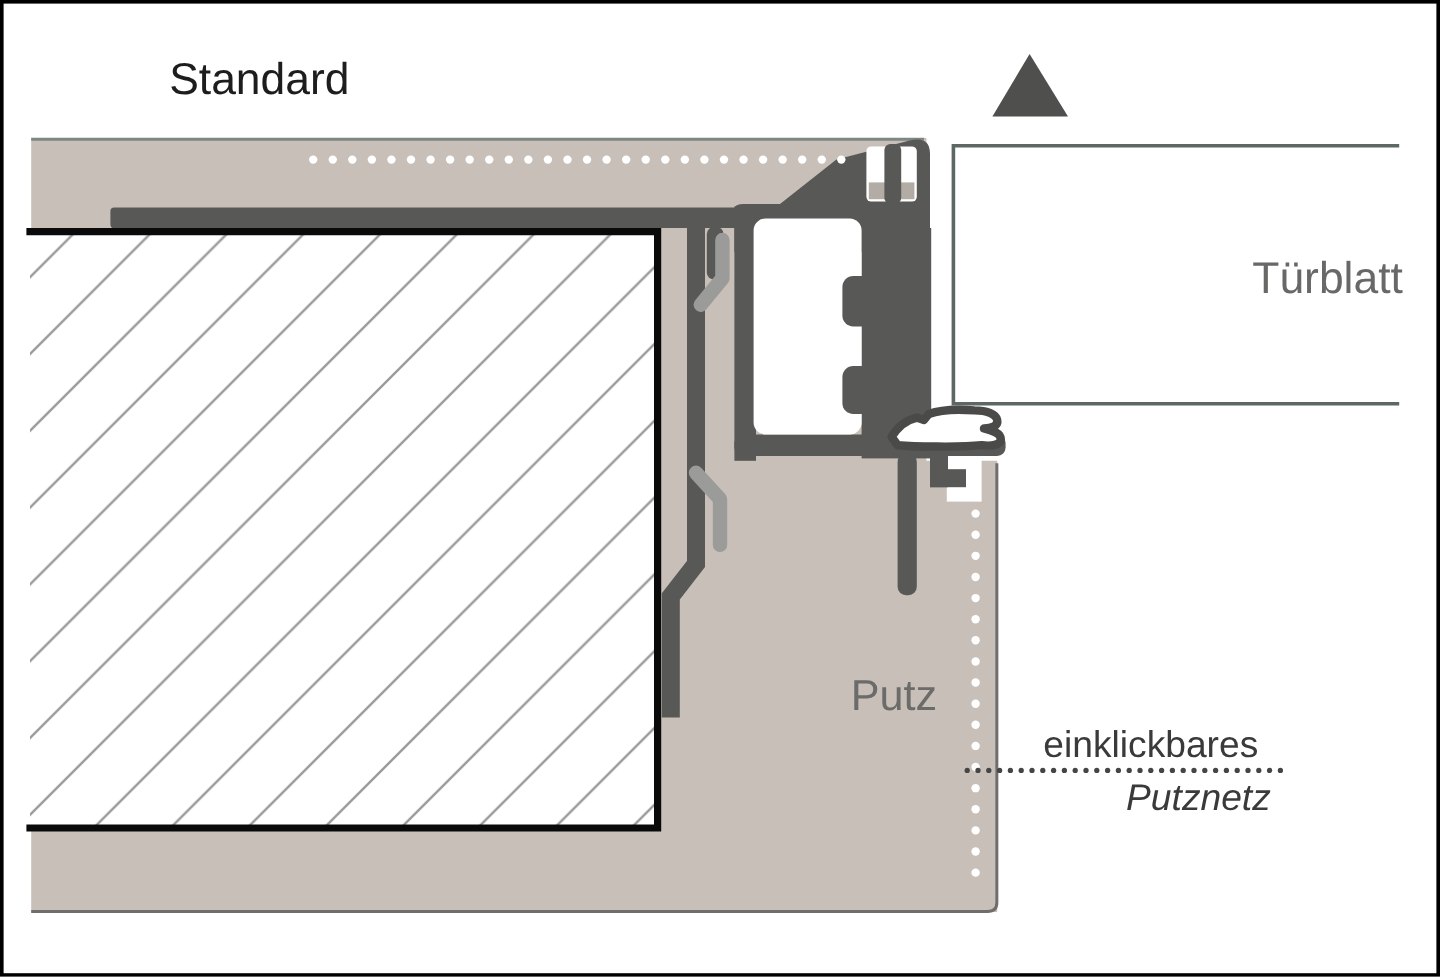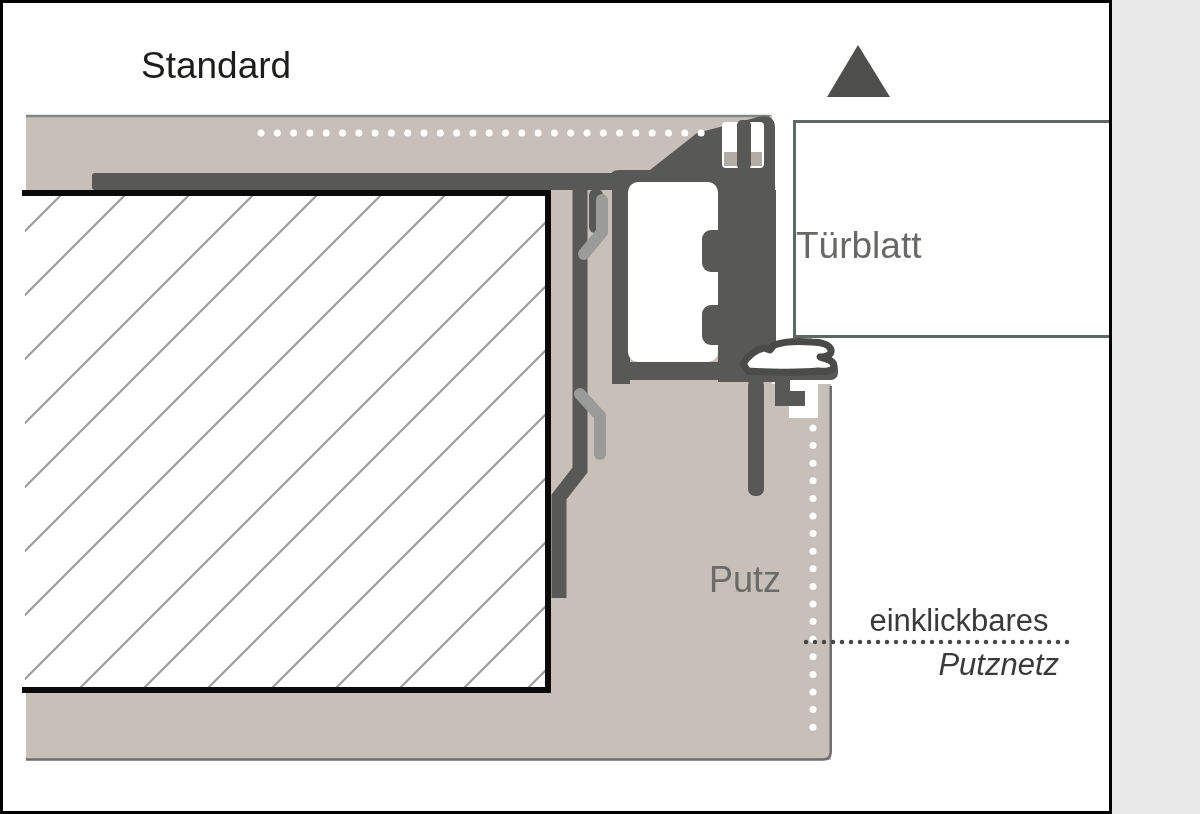--- a/index.html
+++ b/index.html
@@ -1,25 +1,25 @@
 <!DOCTYPE html>
 <html><head>
 <meta charset="utf-8">
 <style>
   html,body{margin:0;padding:0;background:#e9e9e9;}
   .stage{
-    position:relative;width:1112px;height:814px;background:#ffffff;
+    position:relative;width:1200px;height:814px;background:#ffffff;
     border:3px solid #000;box-sizing:border-box;overflow:hidden;
     font-family:"Liberation Sans", sans-serif;
   }
   .stage svg{position:absolute;left:0;top:0;}
   .lbl{position:absolute;line-height:1.05;white-space:nowrap;}
   .lbl-title{left:138px;top:44px;font-size:37px;color:#1d1d1b;}
   .lbl-opening{left:897px;top:62px;font-size:33px;color:#3a3a3a;}
-  .lbl-doorleaf{left:793px;top:210px;width:373px;text-align:left;font-size:37px;color:#686867;margin-top:14px;}
+  .lbl-doorleaf{left:793px;top:210px;width:373px;text-align:right;font-size:37px;color:#686867;}
   .lbl-masonry{left:200px;top:422px;width:220px;text-align:center;font-size:34px;color:#6b6b6a;}
   .lbl-plaster{left:598px;top:558px;width:180px;text-align:right;font-size:36px;color:#6b6b6a;}
   .lbl-mesh1{left:856px;top:602px;width:200px;text-align:center;font-size:31px;color:#3a3a3a;}
   .lbl-mesh2{left:856px;top:646px;width:200px;text-align:right;font-size:31px;color:#3a3a3a;font-style:italic;}
 </style>
 </head>
 <body>
 
 <div class="stage">
 

